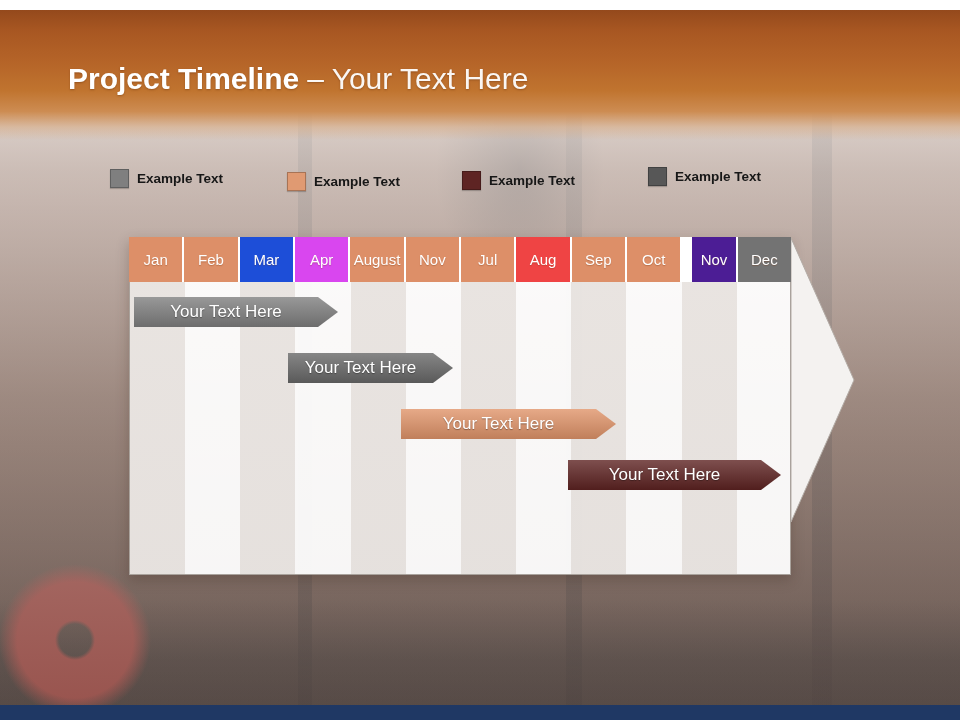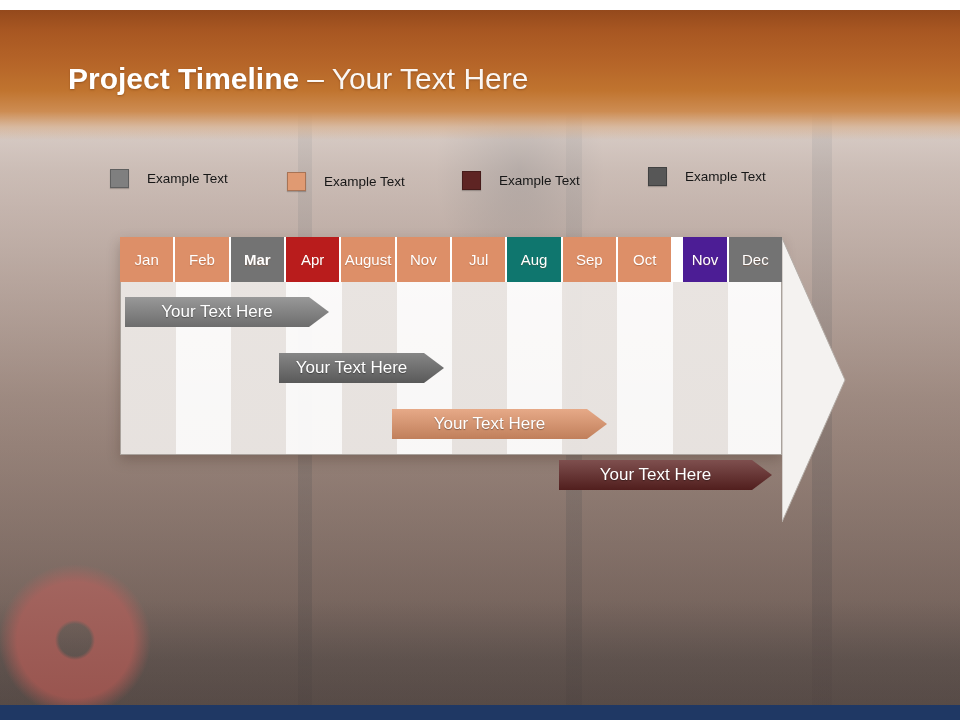--- a/index.html
+++ b/index.html
@@ -45,29 +45,29 @@
   .slide-title .t-light { font-weight:400; color:rgba(255,255,255,0.95); margin-left:8px; }
 
   
   .legend-item { position:absolute; top:169px; display:flex; align-items:center; }
   .legend-item .swatch {
     width:17px; height:17px; flex:0 0 17px;
     border:1px solid rgba(0,0,0,0.25);
     box-shadow:0 1px 1px rgba(0,0,0,0.2);
   }
   .legend-item .legend-label {
-    margin-left:18px; font-size:13.5px; font-weight:normal; color:#171717; white-space:nowrap;
+    margin-left:8px; font-size:13.5px; font-weight:bold; color:#171717; white-space:nowrap;
   }
   .legend-1 { left:110px; }
   .legend-2 { left:287px; top:172px; }
   .legend-3 { left:462px; top:171px; }
   .legend-4 { left:648px; top:167px; }
 
   
-  .chart { position:absolute; left:120px; top:237px; width:662px; height:218px; }
+  .chart { position:absolute; left:129px; top:237px; width:662px; height:338px; }
   .chart-body {
     position:absolute; inset:0;
     border:1px solid #a9a29c;
     background:repeating-linear-gradient(90deg,
       rgba(236,232,229,0.94) 0 55.1667px,
       rgba(255,255,255,0.94) 55.1667px 110.3333px);
     box-shadow:0 5px 12px rgba(60,40,30,0.28);
   }
   .month-row {
     position:absolute; left:0; top:0; width:662px; height:45px;
@@ -133,26 +133,26 @@
   <div class="chart">
     <div class="chart-body"></div>
 
     <svg class="arrowhead-svg" width="66" height="286" viewBox="0 0 66 286">
       <polygon points="0,1 63,143 0,285" fill="#f4f2f0" stroke="#b3aca6" stroke-width="1"></polygon>
     </svg>
 
     <div class="month-row">
       <div class="month-cell" style="background-color: rgb(221, 143, 104);">Jan</div>
       <div class="month-cell" style="background-color: rgb(221, 143, 104);">Feb</div>
-      <div class="month-cell" style="background-color: #737373; font-weight: bold;">Mar</div>
-      <div class="month-cell" style="background-color: #b91c1c; text-align: center;">Apr</div>
+      <div class="month-cell" style="background-color: #1d4ed8;">Mar</div>
+      <div class="month-cell" style="background-color: #d946ef; text-align: center;">Apr</div>
       <div class="month-cell" style="background-color: rgb(221, 143, 104);">August</div>
       <div class="month-cell" style="background-color: rgb(221, 143, 104);">Nov</div>
       <div class="month-cell" style="background-color: rgb(221, 143, 104);">Jul</div>
-      <div class="month-cell" style="background-color: #0f766e;">Aug</div>
+      <div class="month-cell" style="background-color: #ef4444;">Aug</div>
       <div class="month-cell" style="background-color: rgb(221, 143, 104);">Sep</div>
       <div class="month-cell" style="background-color: rgb(221, 143, 104);">Oct</div>
       <div class="month-cell" style="background-color: #4c1d95; margin-left: 10px;">Nov</div>
       <div class="month-cell" style="background-color: #737373;">Dec</div>
     </div>
 
     <div class="tl-bar bar-1" style="background-color: rgb(127, 127, 127);">Your  Text Here</div>
     <div class="tl-bar bar-2" style="background-color: rgb(104, 104, 104);">Your  Text Here</div>
     <div class="tl-bar bar-3" style="background-color: rgb(224, 148, 106);">Your  Text Here</div>
     <div class="tl-bar bar-4" style="background-color: rgb(94, 35, 34);">Your  Text Here</div>

